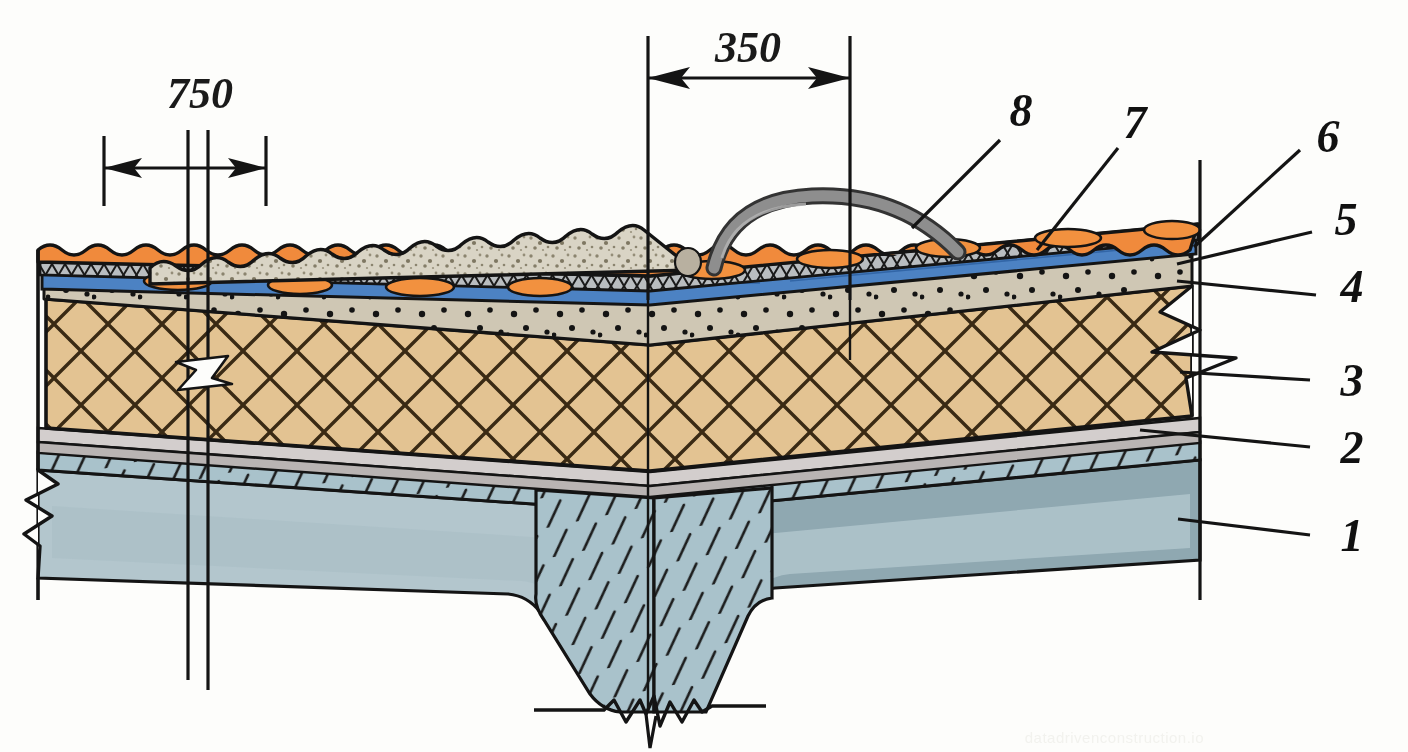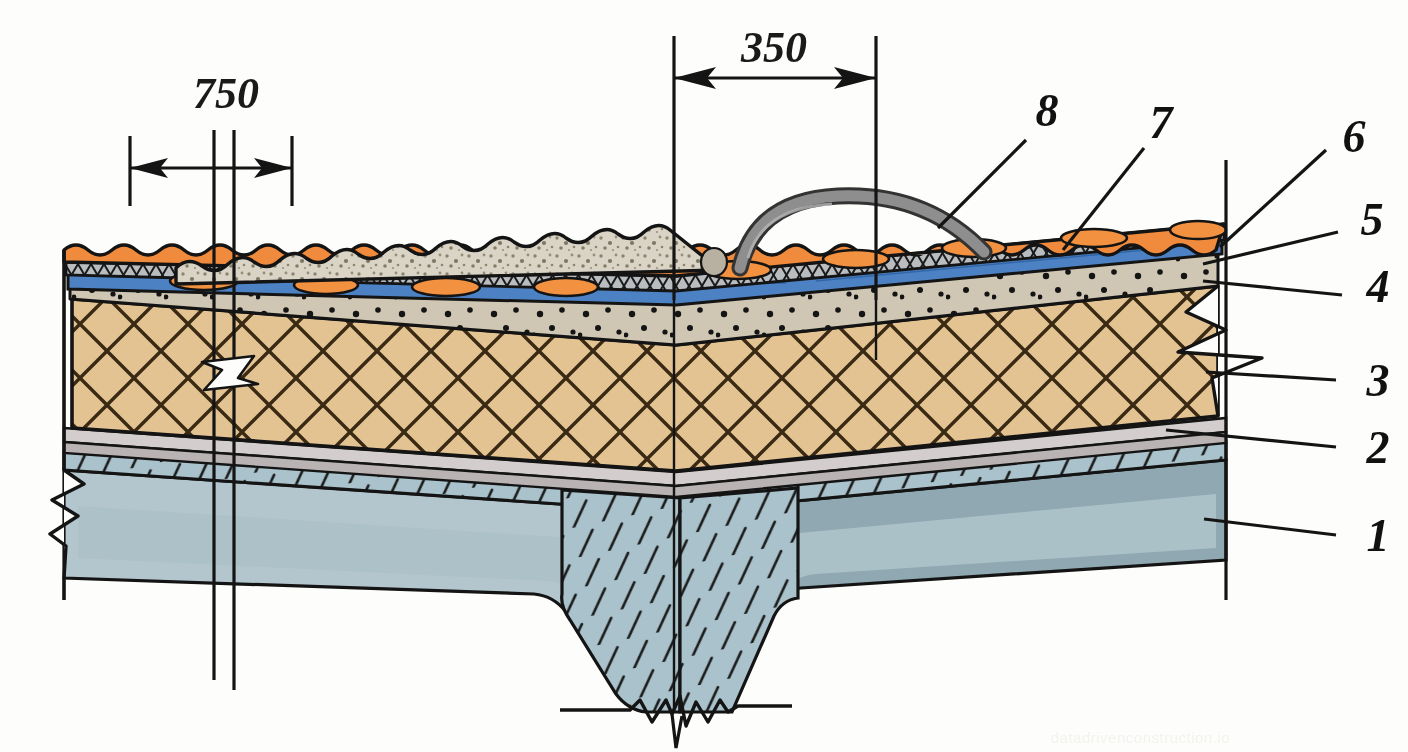--- a/index.html
+++ b/index.html
@@ -1,17 +1,17 @@
 <!DOCTYPE html>
 <html><head>
 <meta charset="utf-8">
 <style>
   html,body{margin:0;padding:0;background:#fdfdfb;}
   body{width:1408px;height:752px;overflow:hidden;font-family:"Liberation Sans",sans-serif;}
-  #stage{position:relative;width:1212px;height:752px;background:#fdfdfb;margin-left:26px;}
+  #stage{position:relative;width:1212px;height:752px;background:#fdfdfb;}
   #stage svg{position:absolute;left:0;top:0;}
   .dimtext{font-family:"Liberation Serif",serif;font-style:italic;font-weight:700;font-size:44px;fill:#1a1a1a;}
   .calloutnum{font-family:"Liberation Serif",serif;font-style:italic;font-weight:700;font-size:46px;fill:#111;}
   .wm{position:absolute;right:8px;bottom:6px;font-size:15px;color:#f2f2ee;letter-spacing:.5px;
       font-family:"Liberation Sans",sans-serif;user-select:none;}
 </style>
 </head>
 <body>
 
 <div id="stage">

